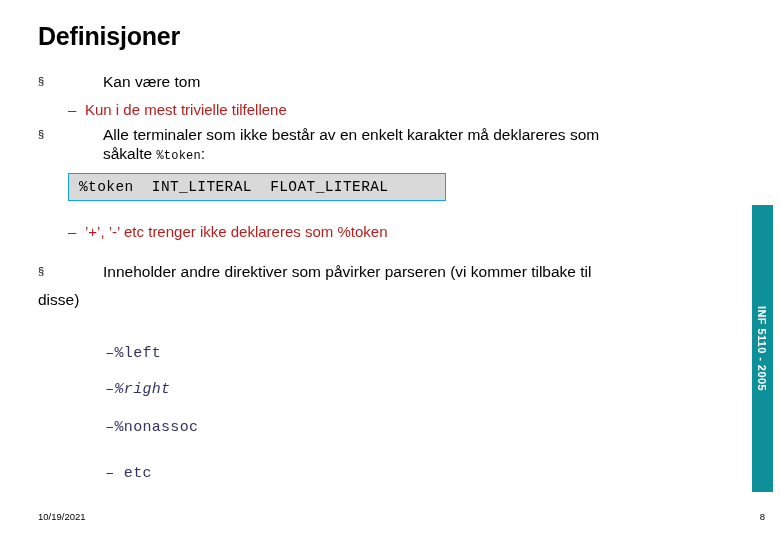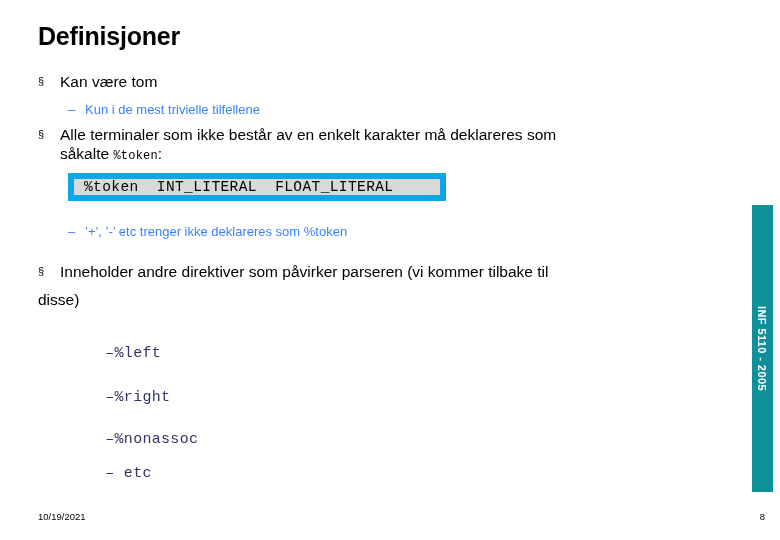--- a/index.html
+++ b/index.html
@@ -41,43 +41,44 @@
   }
   .bullet-l1 .marker {
     width: 22px;
     flex: 0 0 22px;
     font-size: 11px;
     line-height: 19px;
     color: #000000;
   }
   .bullet-l1 .btext {
     display: block;
+    margin-left: 43px;
   }
 
   .sub-bullet {
     position: absolute;
-    color: #3b82f6;
-    font-size: 13px;
+    color: #b91c1c;
+    font-size: 15px;
     line-height: 19px;
     white-space: nowrap;
   }
   .sub-bullet .dash {
     display: inline-block;
     width: 17px;
   }
 
   
   #code-box {
     position: absolute;
     left: 68px;
     top: 173px;
     width: 378px;
     height: 28px;
     background: #d9d9d9;
-    border: 6px solid #0ea5e9;
+    border: 1px solid #0ea5e9;
     box-sizing: border-box;
     display: flex;
     align-items: center;
   }
   #code-box .code-text {
     font-family: "Liberation Mono", monospace;
     font-size: 14.5px;
     color: #000000;
     padding-left: 10px;
     letter-spacing: 0.4px;
@@ -182,24 +183,24 @@
     <span class="marker">§</span>
     <span class="btext">
       <span>Inneholder andre direktiver som påvirker parseren (vi kommer tilbake til</span>
     </span>
   </div>
   <div style="position:absolute; left:38px; top:290px; font-size:15.5px; line-height:19px; color:#000;">disse)</div>
 
   <div class="mono-item" style="top:328px;">
     <span>–</span><span>%left</span>
   </div>
-  <div class="mono-item" style="top:372px;">
+  <div class="mono-item" style="top:364px;font-style:italic;">
     <span>–</span><span>%right</span>
   </div>
-  <div class="mono-item" style="top:414px;text-align:center;">
+  <div class="mono-item" style="top:402px;text-align:center;">
     <span>–</span><span>%nonassoc</span>
   </div>
   <div class="mono-item" style="top:448px;">
     <span>–</span><span> etc</span>
   </div>
 
   <div id="side-bar">
     <div id="side-bar-label">INF 5110 - 2005</div>
   </div>
 

